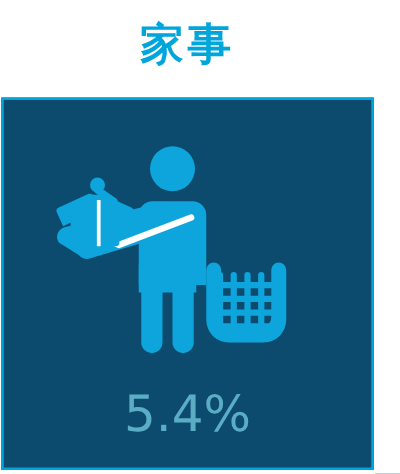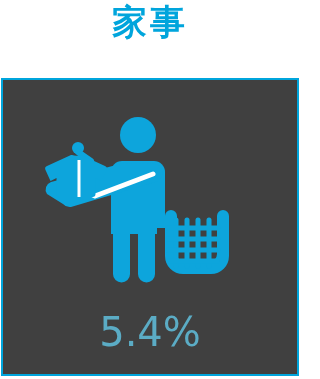--- a/index.html
+++ b/index.html
@@ -26,21 +26,21 @@
   
   .title-bar {
     position: absolute;
     left: 0;
     top: 0;
     width: 300px;
     height: 78px;
     display: flex;
     align-items: flex-start;
     justify-content: center;
-    padding-top: 2px;
+    padding-top: 16px;
     box-sizing: border-box;
   }
   .title-text {
     font-family: "DejaVu Sans", "Liberation Sans", sans-serif;
     font-size: 35px;
     font-weight: bold;
     line-height: 40px;
     letter-spacing: 3px;
     color: #00A5DC;
     white-space: nowrap;
@@ -48,21 +48,21 @@
   }
 
   
   .card {
     position: absolute;
     left: 1px;
     top: 78px;
     width: 298px;
     height: 298px;
     border: 2px solid #00A5DC;
-    background: #404040;
+    background: #0c4a6e;
     box-sizing: border-box;
   }
 
   
   .illustration {
     position: absolute;
     left: 0;
     top: 20px;
     width: 294px;
     height: 190px;

